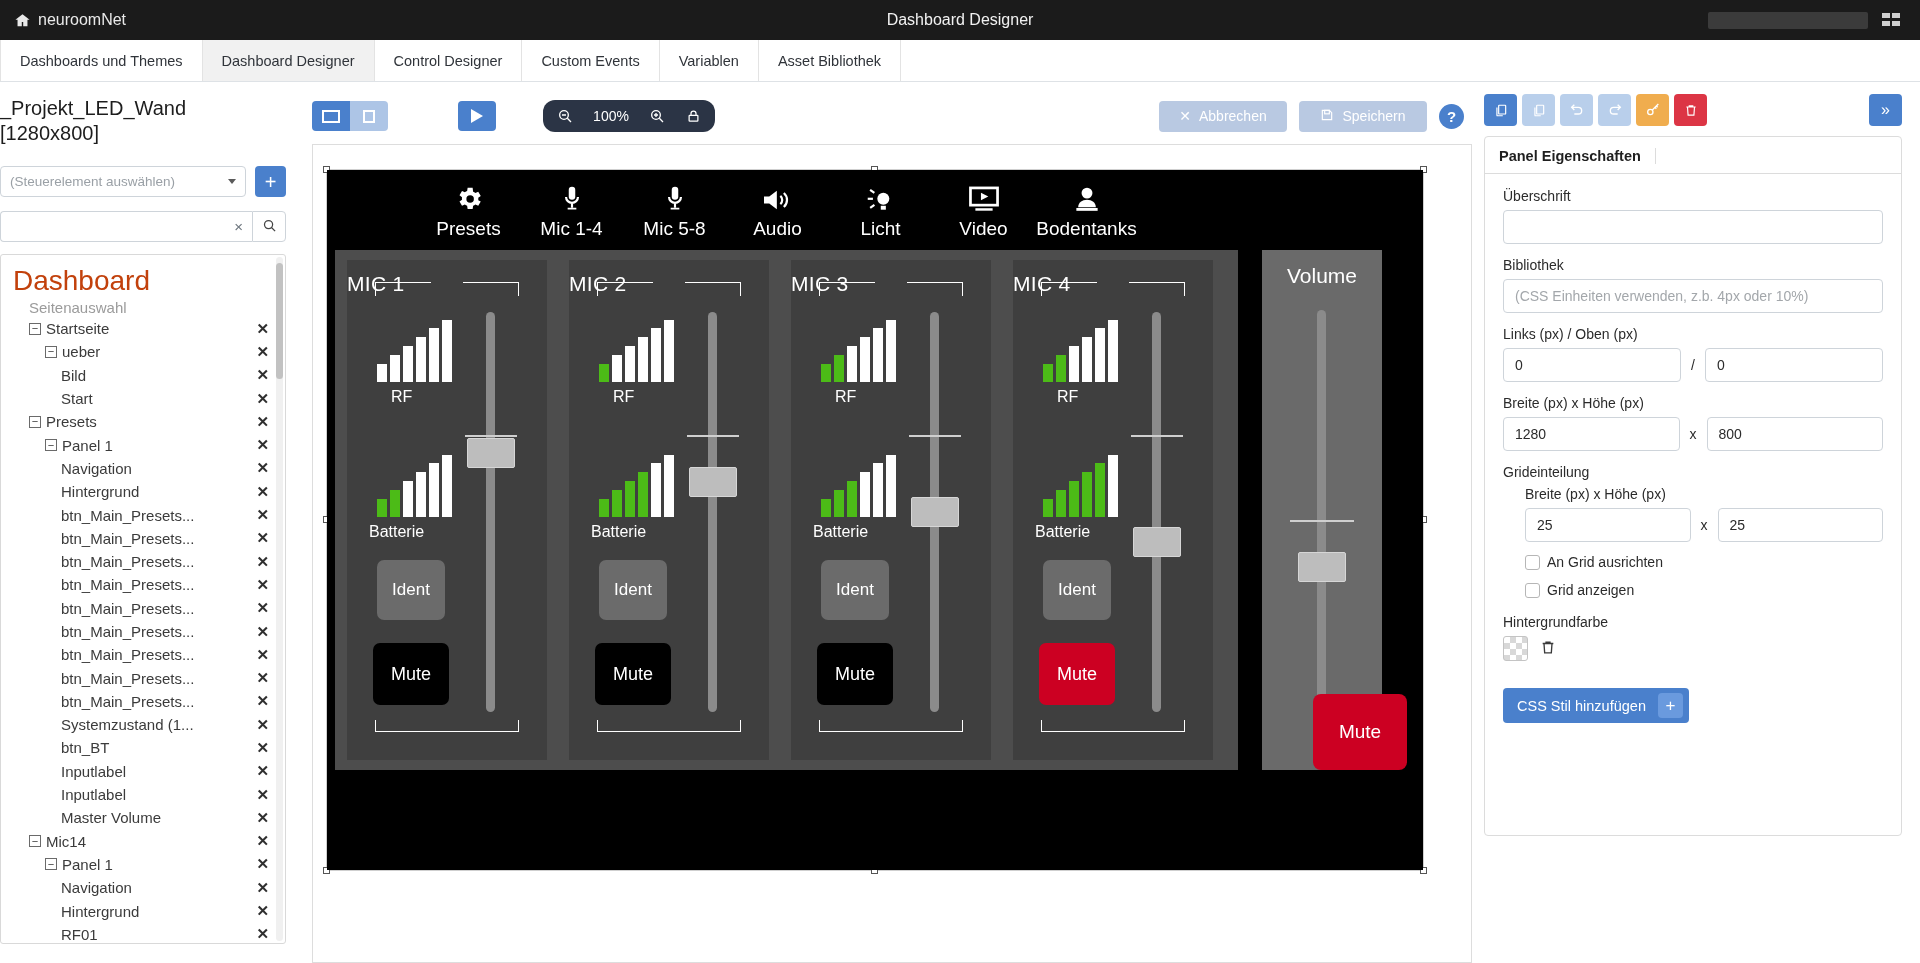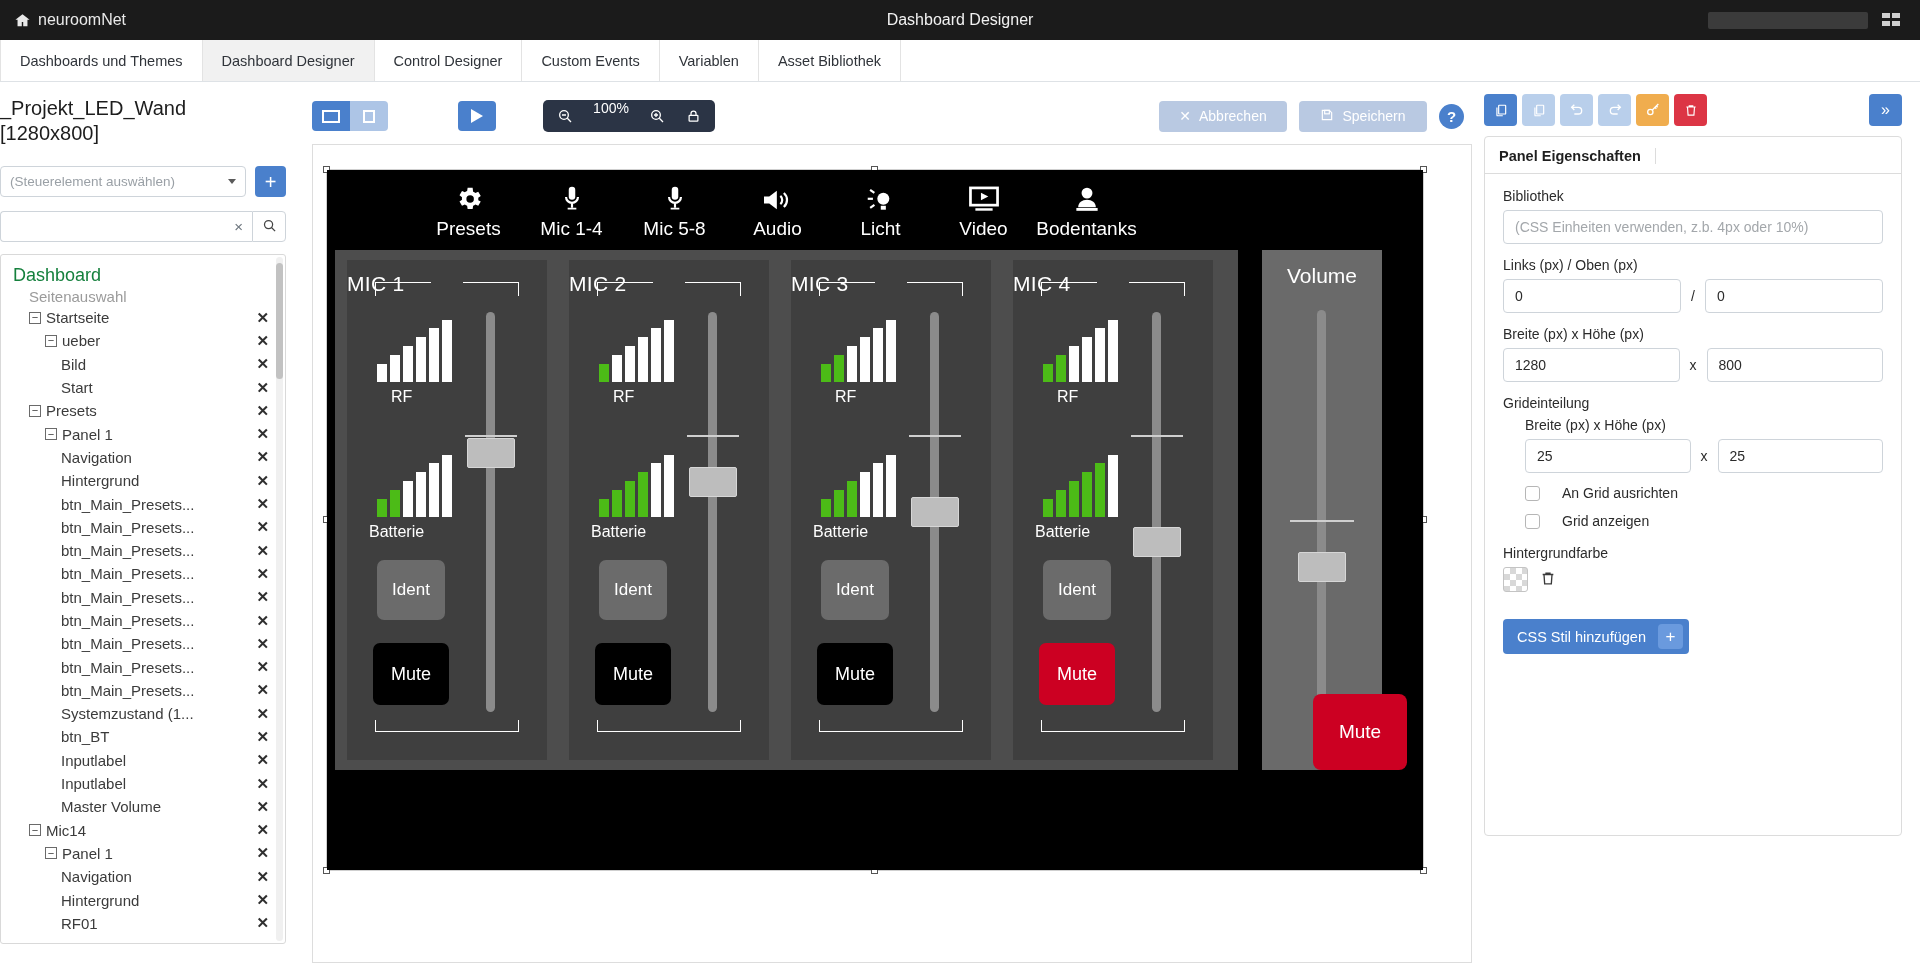--- a/index.html
+++ b/index.html
@@ -69,21 +69,21 @@
   .search-x { font-size:15px; color:#6c757d; cursor:pointer; }
   .search-btn {
     width:34px;height:31px;border:1px solid #ced4da;border-radius:0 4px 4px 0;
     background:#fff;display:flex;align-items:center;justify-content:center;cursor:pointer;
   }
   .tree-box {
     margin-top:12px; border:1px solid #d9d9d9; border-radius:3px;
     height:690px; overflow:hidden; position:relative; background:#fff;
   }
   .tree-scroll { padding:10px 4px 10px 12px; height:100%; overflow:hidden; }
-  .tree-title { font-size:18px; color:#15803d; margin-bottom:2px; }
+  .tree-title { font-size:28px; color:#c2410c; margin-bottom:2px; }
   .tree-sub { font-size:15px; color:#9b9b9b; padding-left:16px; margin-bottom:1px; }
   .tnode {
     display:flex; align-items:center; font-size:15px; color:#3b3b3b;
     height:23.3px; padding-right:12px; cursor:pointer;
   }
   .tnode .lbl { flex:1; white-space:nowrap; overflow:hidden; text-overflow:ellipsis; }
   .tnode .xx { color:#2f2f2f; font-size:15px; font-weight:bold; margin-left:6px; cursor:pointer; }
   .exp {
     width:12px;height:12px;border:1px solid #6a6a6a;display:inline-flex;
     align-items:center;justify-content:center;margin-right:5px;flex:0 0 12px;
@@ -100,21 +100,21 @@
   }
   .tgl div { width:38px;height:30px;display:flex;align-items:center;justify-content:center;cursor:pointer; }
   .tgl .a { background:#4a80cc; }
   .tgl .b { background:#adc5e6; }
   .play-btn {
     width:38px;height:30px;border-radius:4px;background:#4a80cc;
     display:flex;align-items:center;justify-content:center;cursor:pointer;margin-right:47px;
   }
   .play-btn .tri { width:0;height:0;border-left:12px solid #fff;border-top:7px solid transparent;border-bottom:7px solid transparent; }
   .zoomgrp {
-    display:flex;background:#2b3445;border-radius:5px;height:32px;
+    display:flex;align-items:center;background:#2b3445;border-radius:12px;height:32px;
     color:#fff;padding:0 4px;
   }
   .zoomgrp .zi { width:36px;height:32px;display:flex;align-items:center;justify-content:center;cursor:pointer; }
   .zoomgrp .zlabel { min-width:56px;text-align:center;font-size:14px;color:#fff; }
   .tb-right { margin-left:auto; display:flex; align-items:center; gap:12px; padding-right:14px; }
   .btn-cancel, .btn-save {
     height:31px; min-width:128px; border-radius:4px; border:none; color:#fff;
     display:flex; align-items:center; justify-content:center; gap:8px;
     font-size:14px; cursor:pointer; background:#b9c9e2;
   }
@@ -231,21 +231,21 @@
     width:100%; height:34px; border:1px solid #ced4da; border-radius:4px;
     padding:0 11px; font-size:14px; color:#2b2b2b; outline:none;
     display:flex; align-items:center; background:#fff;
   }
   .finput.ph { color:#a3a7ab; }
   .fgroup { margin-bottom:13px; }
   .frow { display:flex; align-items:center; gap:10px; }
   .frow .finput { flex:1; }
   .fsep { color:#2b2b2b; font-size:14px; }
   .subsect { padding-left:22px; margin-top:4px; }
-  .chkline { display:flex; align-items:center; gap:22px; margin-top:12px;text-align:center; }
+  .chkline { display:flex; align-items:center; gap:7px; margin-top:12px;text-align:center; }
   .chk { width:15px;height:15px;border:1px solid #b6b6b6;border-radius:3px;background:#fff;cursor:pointer; }
   .chklabel { font-size:14px; color:#2b2b2b; }
   .swatch {
     width:25px;height:25px;border:1px solid #c4c4c4;border-radius:3px;cursor:pointer;
     background-image:linear-gradient(45deg,#d8d8d8 25%,transparent 25%,transparent 75%,#d8d8d8 75%),
                      linear-gradient(45deg,#d8d8d8 25%,transparent 25%,transparent 75%,#d8d8d8 75%);
     background-size:12px 12px; background-position:0 0,6px 6px; background-color:#fff;
   }
   .trash { cursor:pointer; }
   .cssbtn {
@@ -764,20 +764,24 @@
       </div>
       <div class="expand-btn">»</div>
     </div>
 
     <div class="propcard">
       <div class="prophead">
         <div class="tabp">Panel Eigenschaften</div>
       </div>
       <div class="propbody">
 
+        <div class="fgroup">
+          <div class="flabel">Überschrift</div>
+          <div class="finput"></div>
+        </div>
 
         <div class="fgroup">
           <div class="flabel">Bibliothek</div>
           <div class="finput ph">(CSS Einheiten verwenden, z.b. 4px oder 10%)</div>
         </div>
 
         <div class="fgroup">
           <div class="flabel">Links (px) / Oben (px)</div>
           <div class="frow">
             <div class="finput">0</div>

